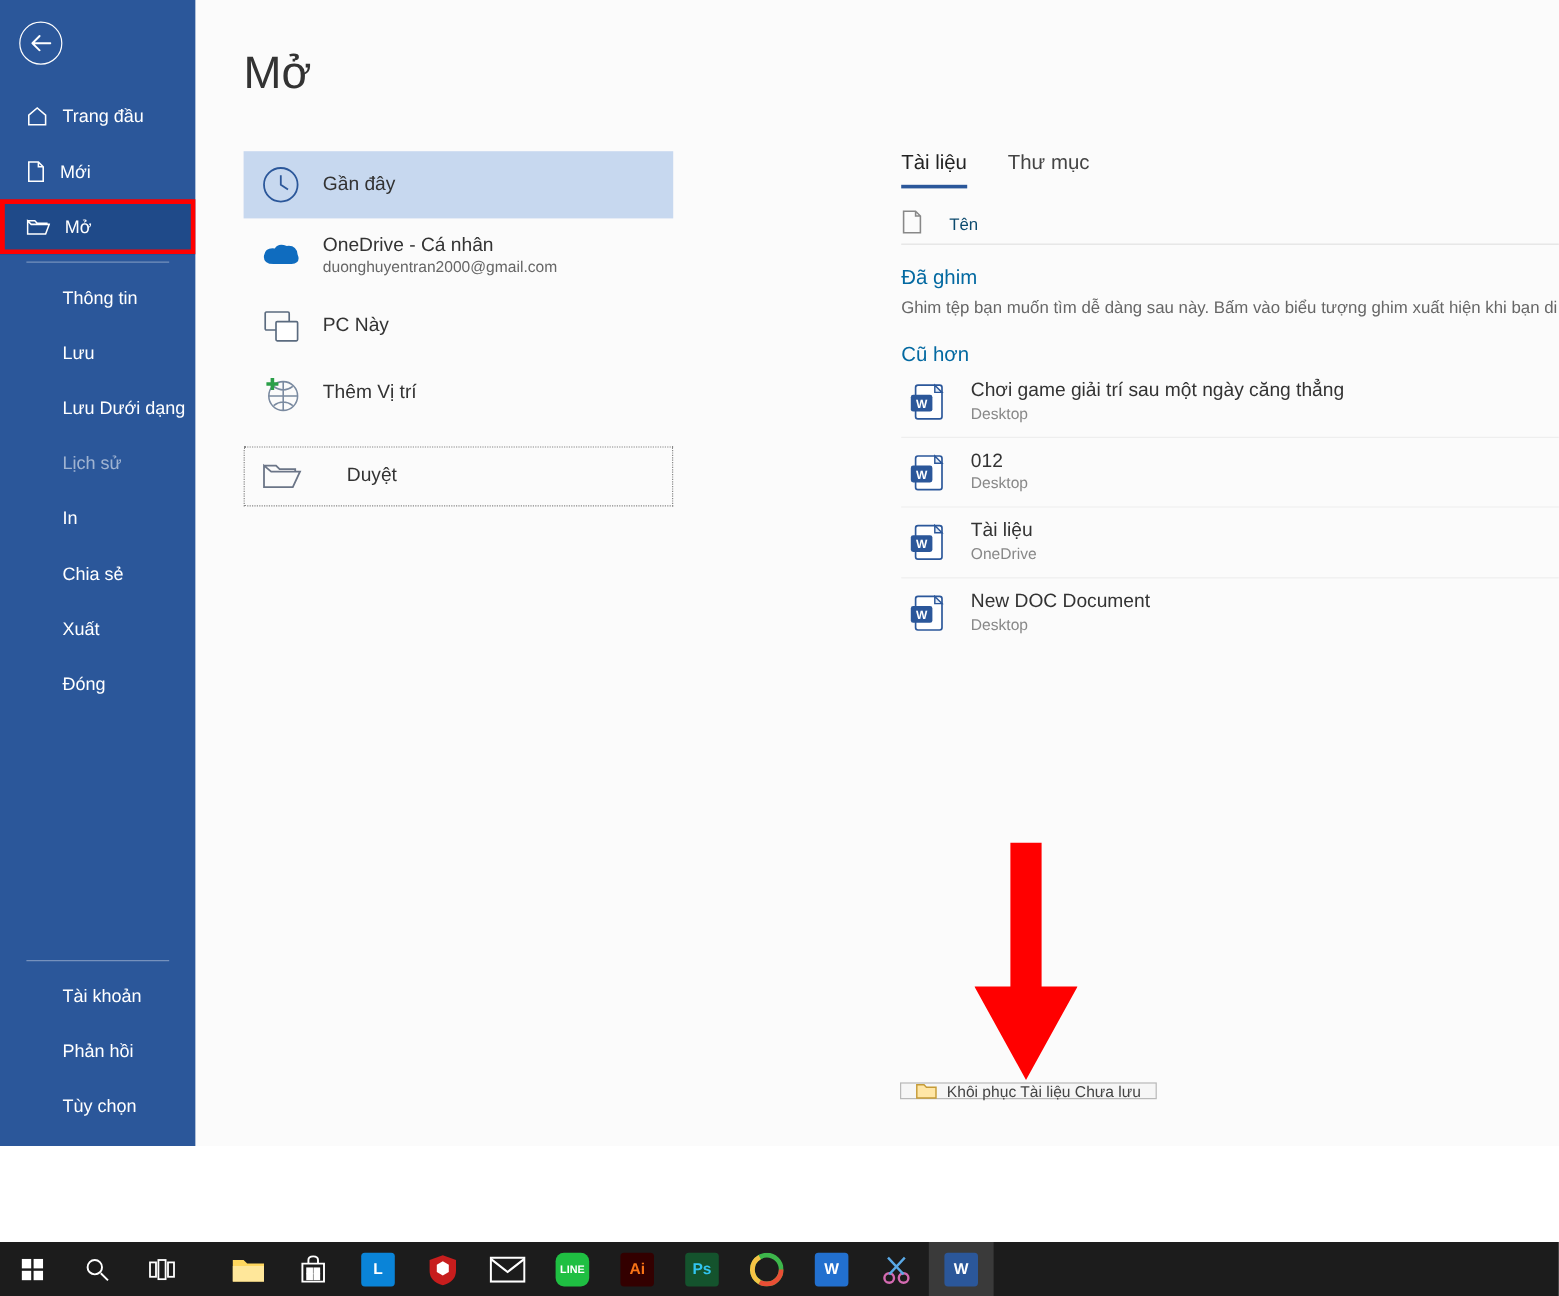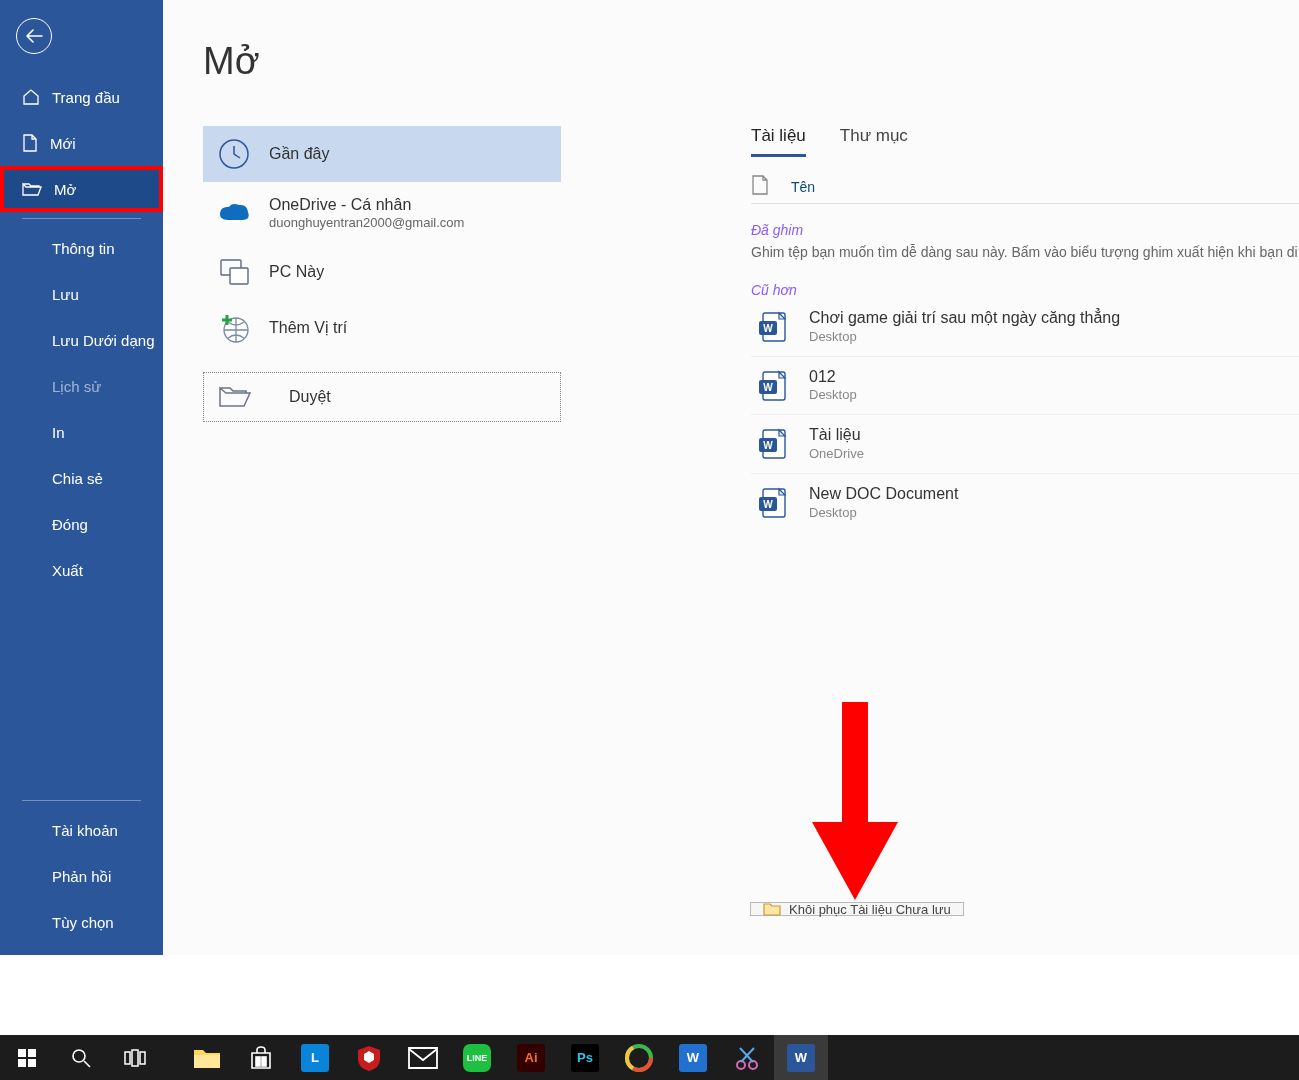--- a/index.html
+++ b/index.html
@@ -26,21 +26,21 @@
   .loc-item.sel{ background:#c7d8ef; }
   .loc-item.browse{ border:1px dotted #888; margin-top:16px; height:50px;gap:37px; }
   .loc-item .icon{ width:34px; height:34px; display:flex; align-items:center; justify-content:center; }
   .loc-item .txt{ display:flex; flex-direction:column; line-height:1.25; }
   .loc-item .sub{ font-size:13px; color:#666; }
   #right-col{ position:absolute; left:588px; top:126px; right:0; }
   .tabs{ display:flex; gap:34px; font-size:17px; color:#444; }
   .tab{ padding-bottom:8px; cursor:pointer; }
   .tab.active{ color:#222; border-bottom:3px solid #2b579a; font-weight:500; }
   .list-header{ display:flex; align-items:flex-end; gap:22px; margin-top:18px; font-size:14px; color:#0c4a6e; padding-bottom:8px; border-bottom:1px solid #e1e1e1; }
-  .section-title{ font-size:14px; color:#8b5cf6; margin-top:18px;font-style:italic; }
+  .section-title{ font-size:17px; color:#0369a1; margin-top:18px; }
   .section-hint{ font-size:14px; color:#666; margin-top:6px; white-space:nowrap; }
   .file-item{ display:flex; align-items:center; gap:20px; padding:10px 0 10px 6px; cursor:pointer; border-bottom:1px solid #eee; }
   .file-item:last-child{ border-bottom:none; }
   .file-meta{ display:flex; flex-direction:column; line-height:1.3; }
   .file-name{ font-size:16px; color:#333; }
   .file-loc{ font-size:13px; color:#888; }
   
   #recover-btn{ position:absolute; left:587px; top:902px; border:1px solid #b9b9b9; background:#f6f6f6; height:14px; padding:0 12px; display:flex; align-items:center; gap:8px; font-size:13px; color:#444; cursor:pointer; }
   
   #red-arrow{ position:absolute; left:649px; top:702px; width:86px; height:198px; pointer-events:none; }
@@ -100,24 +100,24 @@
   <div class="side-item indent disabled">
       <span>Lịch sử</span>
     </div>
   <div class="side-item indent">
       <span>In</span>
     </div>
   <div class="side-item indent">
       <span>Chia sẻ</span>
     </div>
   <div class="side-item indent">
+      <span>Xuất</span>
+    </div>
+  <div class="side-item indent">
       <span>Đóng</span>
-    </div>
-  <div class="side-item indent">
-      <span>Xuất</span>
     </div>
 
   <div id="sidebar-bottom">
     <div class="side-sep"></div>
     <div class="side-item indent">
         <span>Tài khoản</span>
       </div>
     <div class="side-item indent">
         <span>Phản hồi</span>
       </div>
@@ -316,21 +316,21 @@
           <path d="M1 2 L15 13 L29 2" fill="none" stroke="#fff" stroke-width="1.8"></path>
         </svg>
       </div>
       <div class="tb-btn">
         <div class="app-tile" style="background:#1fbf42;color:#fff;border-radius:7px;font-size:9px;font-weight:bold">LINE</div>
       </div>
       <div class="tb-btn">
         <div class="app-tile" style="background:#330000;color:#f97316">Ai</div>
       </div>
       <div class="tb-btn">
-        <div class="app-tile" style="background:#000000;color:#31c5f0">Ps</div>
+        <div class="app-tile" style="background:#14532d;color:#31c5f0">Ps</div>
       </div>
       <div class="tb-btn">
         <svg width="28" height="28" viewBox="0 0 28 28">
           <circle cx="14" cy="14" r="12" fill="none" stroke="#3db64b" stroke-width="4"></circle>
           <circle cx="14" cy="14" r="12" fill="none" stroke="#e94f35" stroke-width="4" stroke-dasharray="25 75"></circle>
           <circle cx="14" cy="14" r="12" fill="none" stroke="#f6c445" stroke-width="4" stroke-dasharray="25 75" stroke-dashoffset="-25"></circle>
         </svg>
       </div>
       <div class="tb-btn">
         <div class="app-tile" style="background:#2270cf;color:#fff">W</div>

